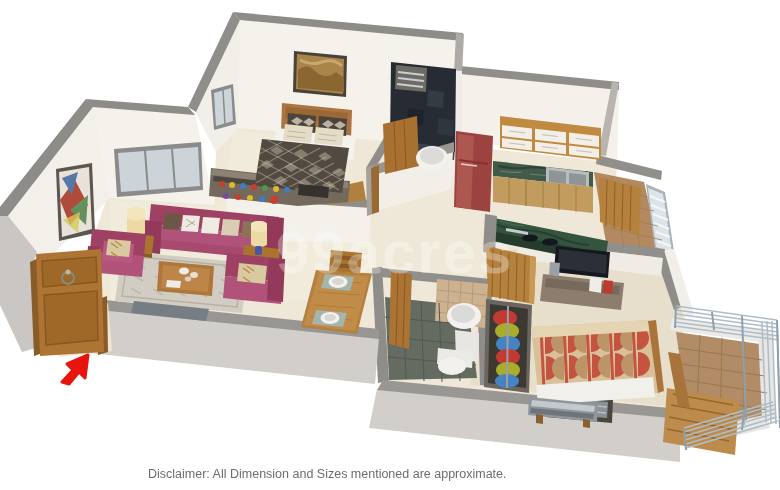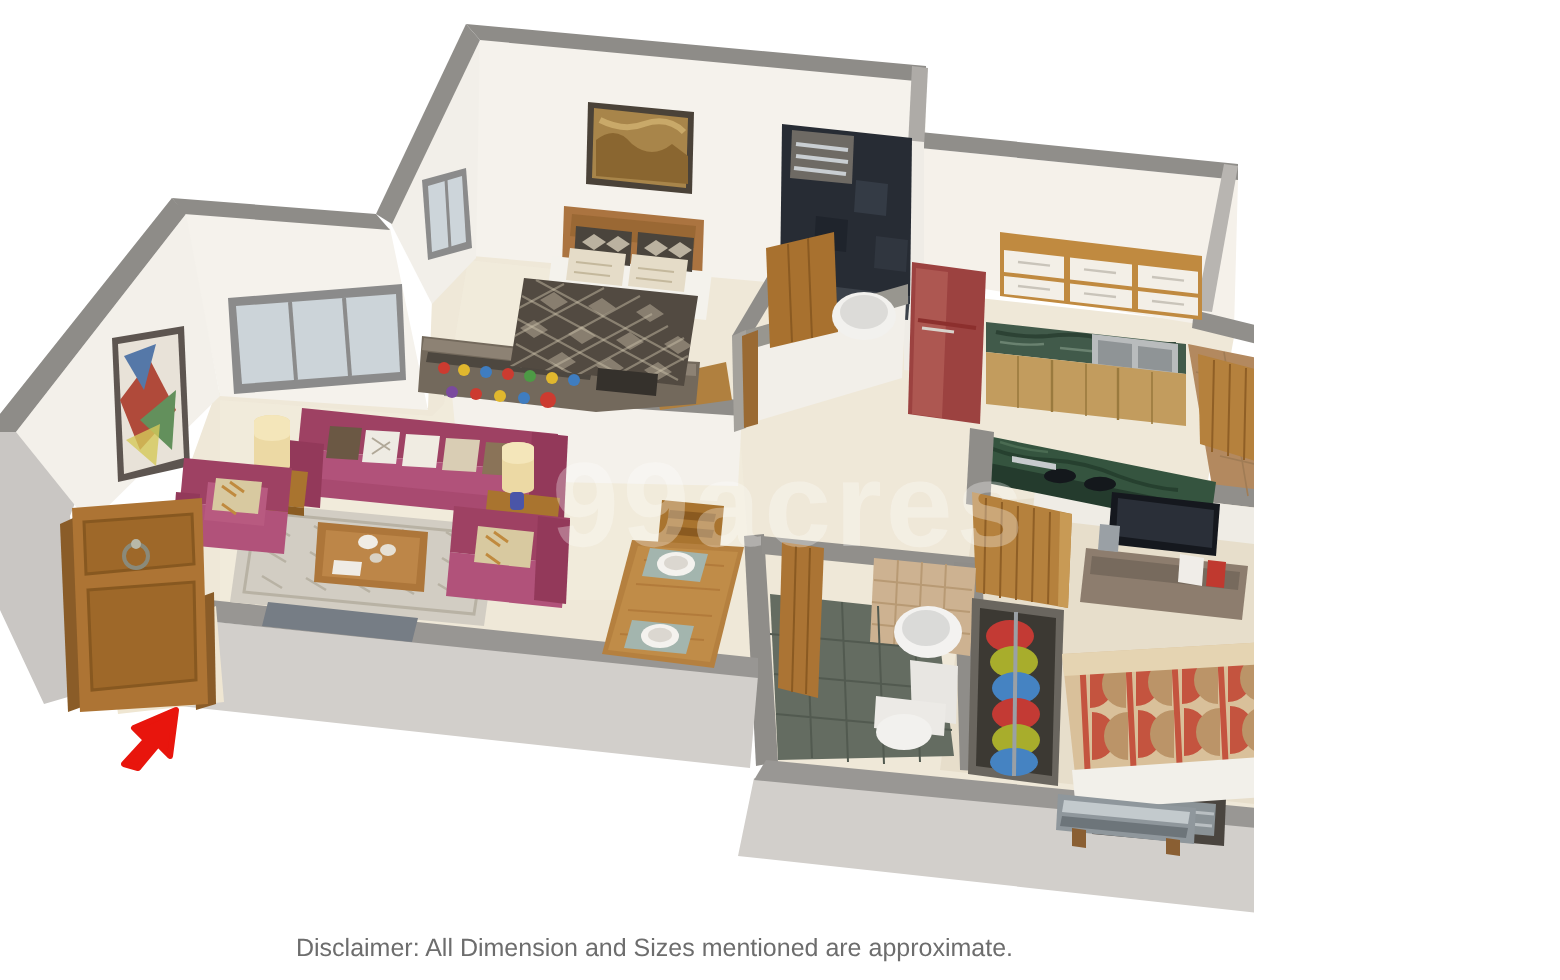--- a/index.html
+++ b/index.html
@@ -1,16 +1,16 @@
 <!DOCTYPE html>
 <html><head>
 <meta charset="utf-8">
 <style>
 html,body{margin:0;padding:0;background:#fff;}
-#stage{position:relative;width:627px;height:490px;overflow:hidden;background:#e5e5e5;font-family:"Liberation Sans",sans-serif;}
+#stage{position:relative;width:780px;height:490px;overflow:hidden;background:#e5e5e5;font-family:"Liberation Sans",sans-serif;}
 </style>
 </head>
 <body>
 <div id="stage">
 <svg width="780" height="490" viewBox="0 0 780 490">
 
 <rect x="0" y="0" width="780" height="490" fill="#ffffff"></rect>
 <g id="floors">
 
 <polygon points="60,330 108,196 214,204 216,150 236,126 462,146 618,163 604,240 658,250 682,308 680,412 383,381 379,330 105,301" fill="#efe8d8"></polygon>

